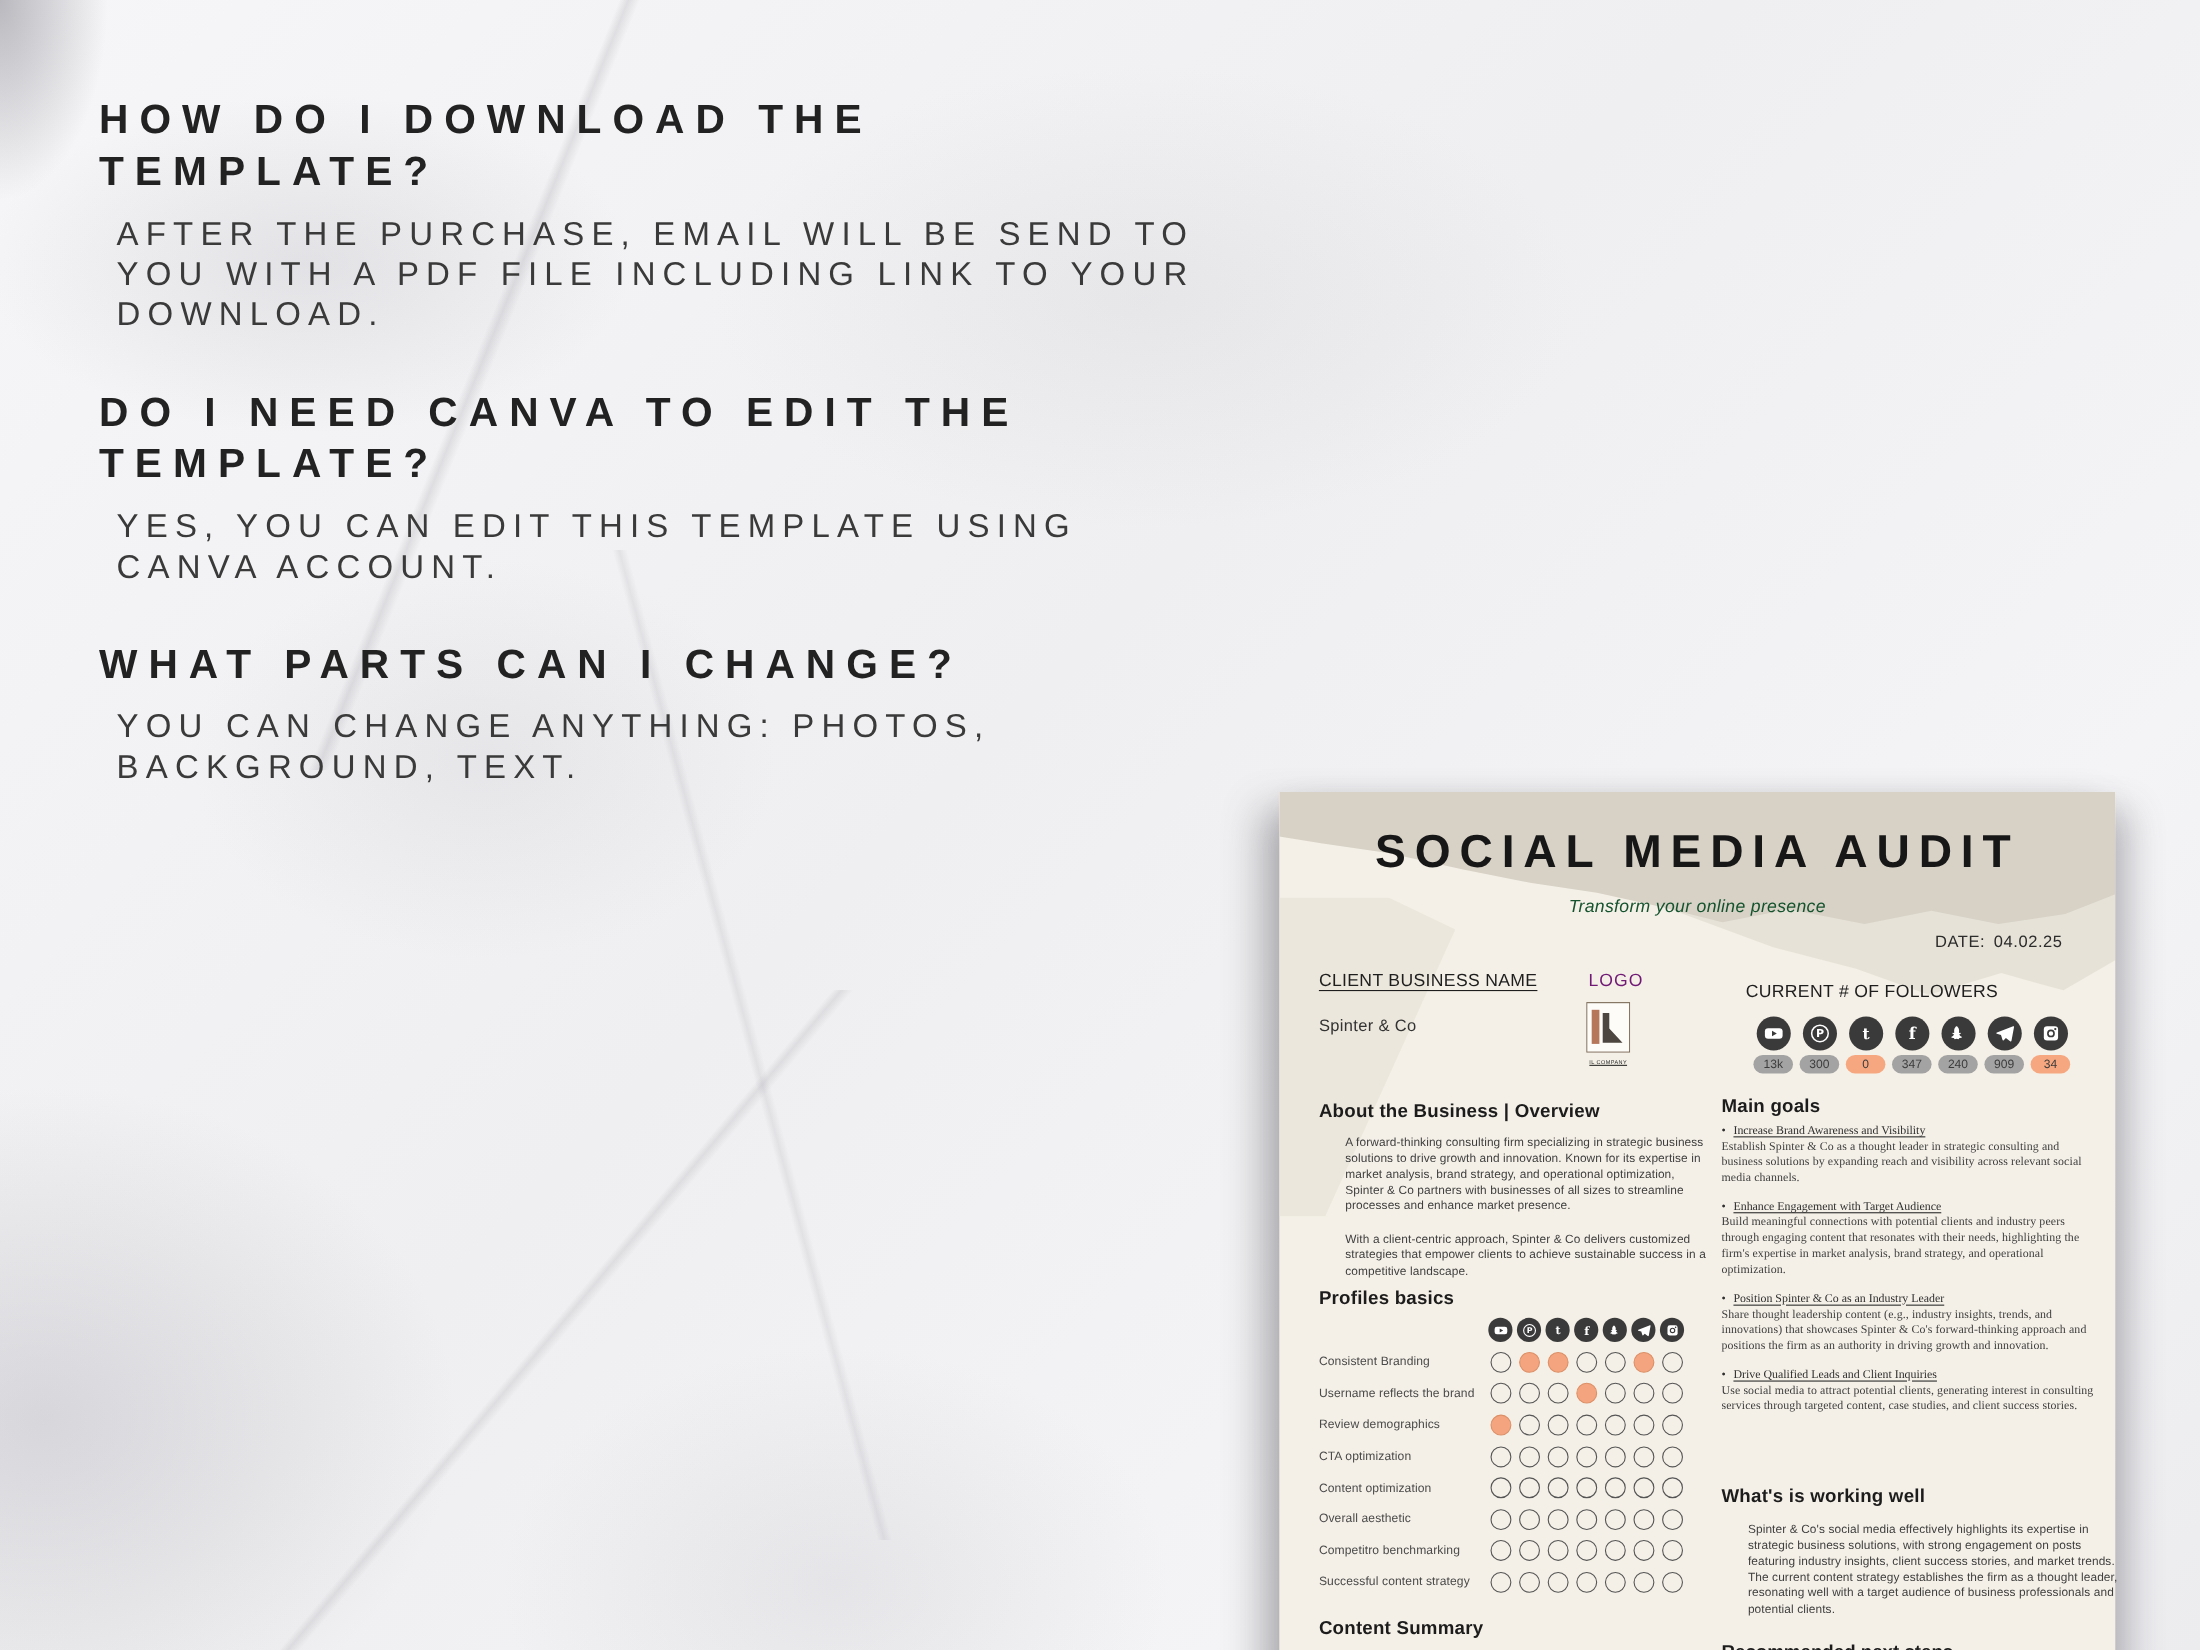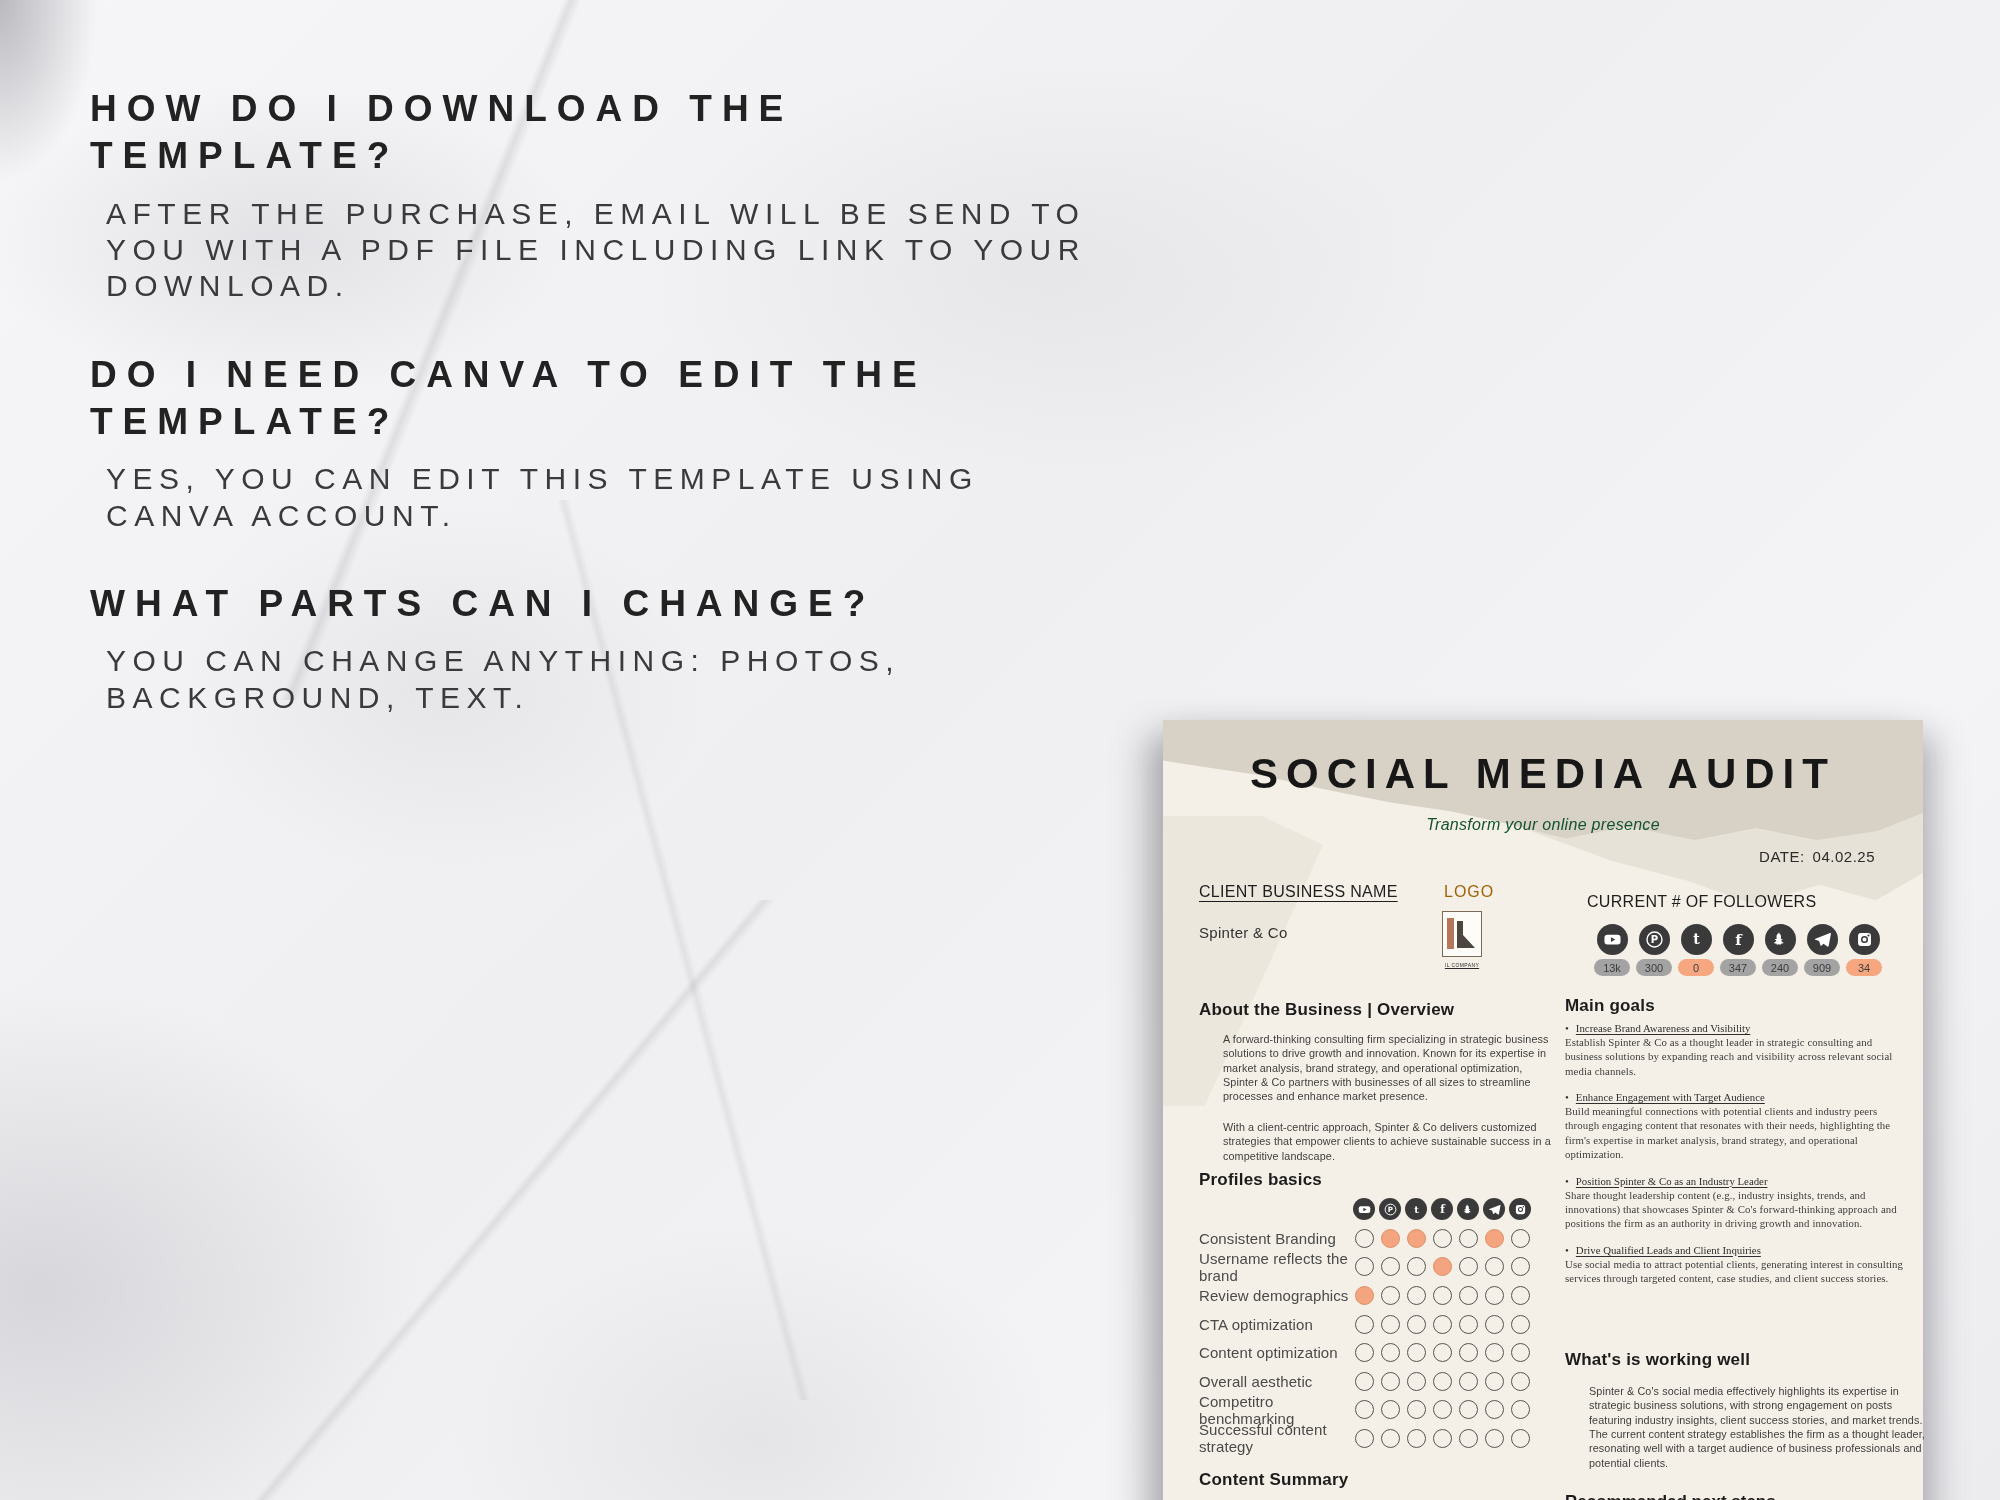--- a/index.html
+++ b/index.html
@@ -61,21 +61,21 @@
   .doc-subtitle{
     position:absolute;left:0;top:96px;width:100%;text-align:center;
     font-style:italic;font-size:16px;color:#14532d;letter-spacing:.3px;
   }
   .doc-date{
     position:absolute;right:48px;top:128px;font-size:15px;color:#2c2c2c;letter-spacing:.5px;
   }
   .doc-date .dv{margin-left:8px;}
   .hdr-client{position:absolute;left:36px;top:163px;font-size:16px;color:#1e1e1e;
     text-decoration:underline;text-underline-offset:4px;letter-spacing:.3px;}
-  .hdr-logo{position:absolute;left:281px;top:163px;font-size:16px;color:#a16207;letter-spacing:1px;}
+  .hdr-logo{position:absolute;left:281px;top:163px;font-size:16px;color:#701a75;letter-spacing:1px;}
   .hdr-followers{position:absolute;left:424px;top:173px;font-size:16px;color:#1e1e1e;letter-spacing:.3px;}
   .client-name{position:absolute;left:36px;top:204px;font-size:15px;color:#333;letter-spacing:.3px;}
   .logo-box{position:absolute;left:277px;top:191px;width:44px;height:56px;text-align:center;}
   .logo-caption{font-size:5px;letter-spacing:.4px;color:#2b2b2b;display:block;margin-top:1px;text-decoration:underline;}
 
   .followers-row{position:absolute;left:428px;top:204px;display:flex;}
   .fcell{width:42px;display:flex;flex-direction:column;align-items:center;row-gap:4px;}
   .s-icon{width:31px;height:31px;border-radius:50%;background:#3a3a3a;display:flex;align-items:center;justify-content:center;}
   .s-icon svg{width:21px;height:21px;display:block;}
   .pill{
@@ -90,21 +90,21 @@
   }
   .body-txt{position:absolute;font-size:10.8px;line-height:1.33;color:#3e3e3e;letter-spacing:.1px;margin-left:24px;}
 
   
   .grid-icons{position:absolute;left:188px;top:478px;display:flex;}
   .g-icon{width:26px;height:22px;display:flex;align-items:center;justify-content:center;}
   .g-icon .s-icon{width:22px;height:22px;}
   .g-icon svg{width:15px;height:15px;}
   .profiles-grid{position:absolute;left:36px;top:504px;}
   .profile-row{display:flex;align-items:center;height:28.6px;}
-  .p-label{width:152px;font-size:15px;color:#4a4a4a;letter-spacing:.1px;}
+  .p-label{width:152px;font-size:11px;color:#4a4a4a;letter-spacing:.1px;}
   .p-cells{display:flex;}
   .gcell{width:26px;display:flex;align-items:center;justify-content:center;}
   .circle{width:19px;height:19px;border-radius:50%;border:1.2px solid #555;background:transparent;}
   .circle.filled{background:#f4a57f;border-color:#dd8f66;}
 
   
   .goals-list{position:absolute;left:402px;top:302px;width:340px;font-family:Liberation Serif, serif;}
   .goal{margin-bottom:13px;}
   .goal-title{font-size:10.8px;color:#2e2e2e;margin-bottom:1px;}
   .goal-title-text{text-decoration:underline;text-underline-offset:2px;margin-left:7px;font-weight:500;}

